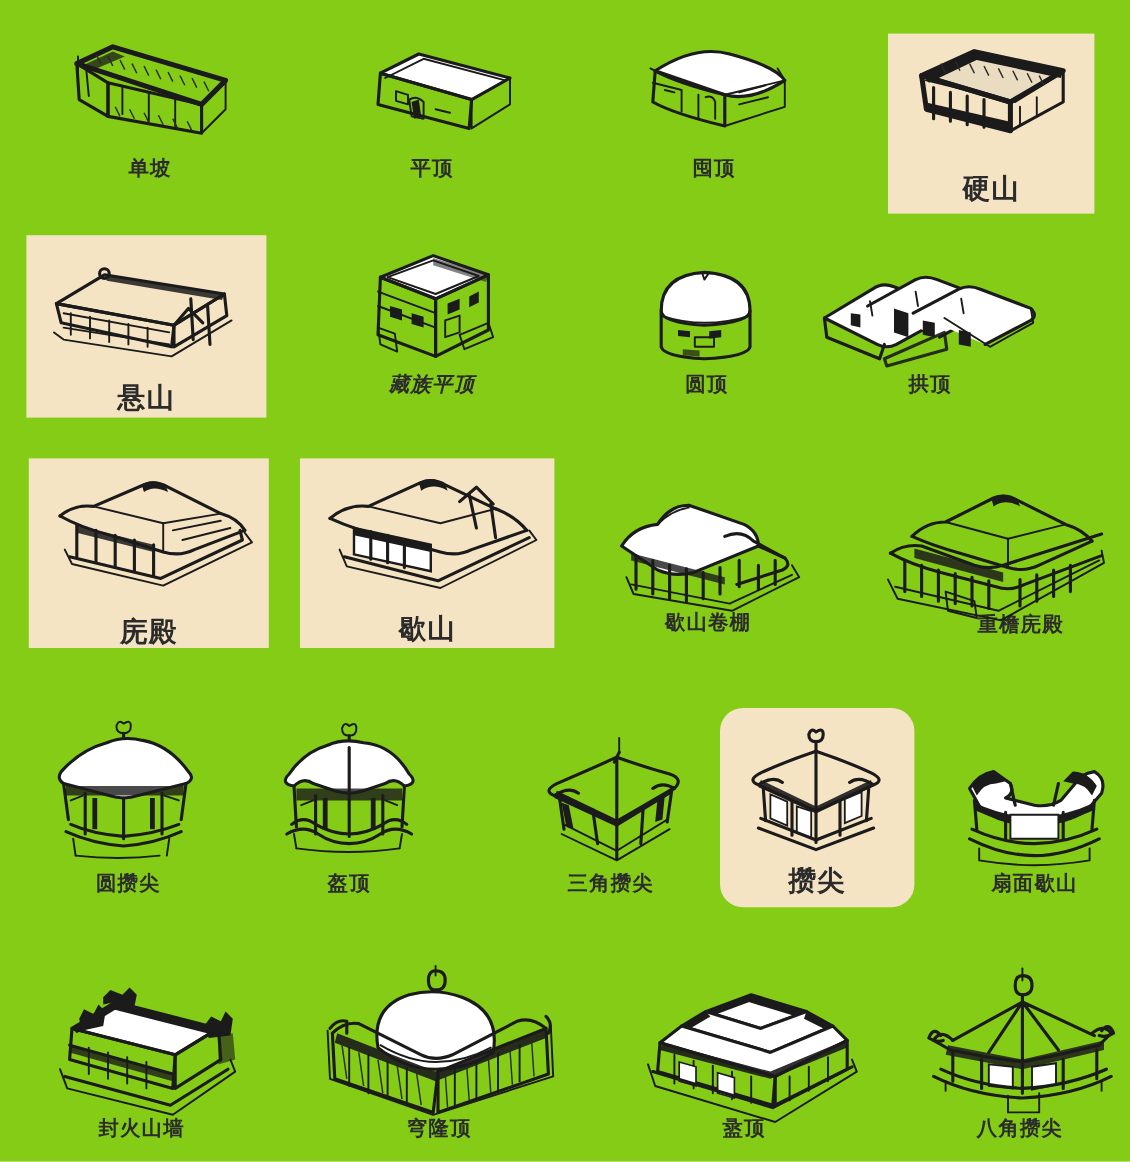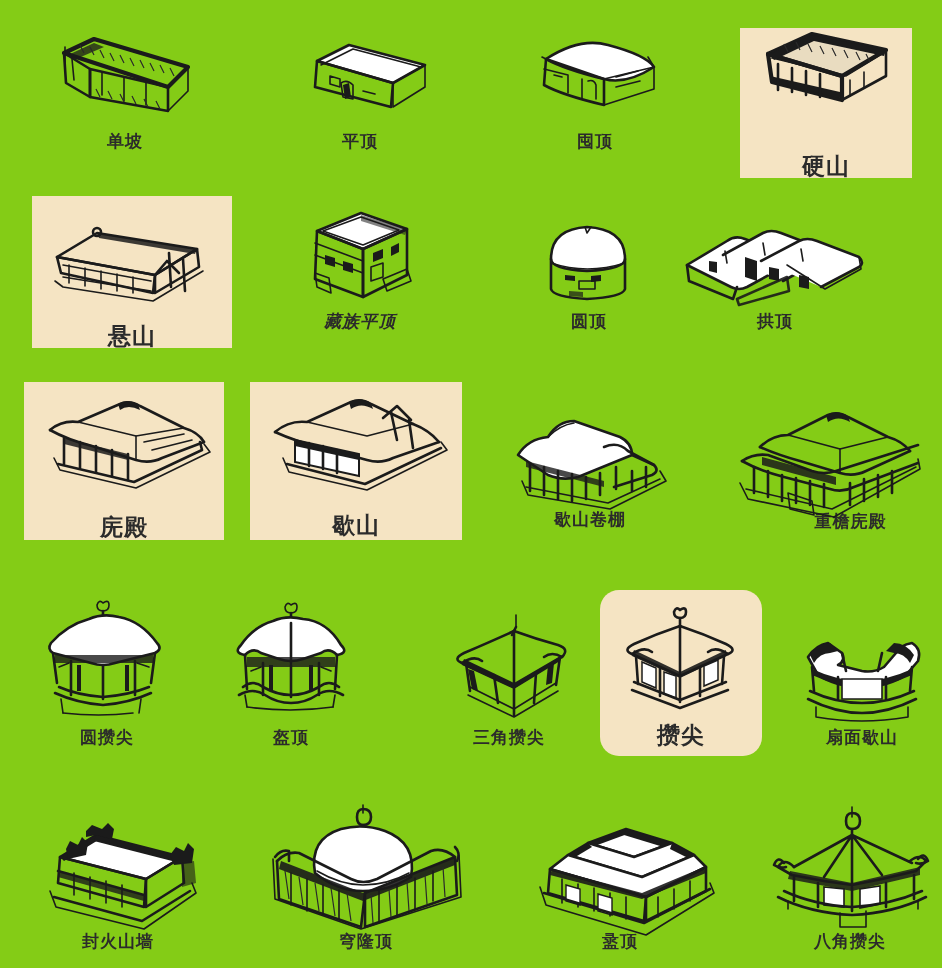--- a/index.html
+++ b/index.html
@@ -120,40 +120,40 @@
         <path class="ink ink-thin" d="M34 40 L42 42"></path>
         <path class="ink ink-thin" d="M96 42 L118 36"></path>
         <path class="ink ink-thin" d="M96 52 L120 46"></path>
         <path class="ink ink-thin" d="M128 22 L134 32"></path>
         <path class="ink ink-thin" d="M22 22 L26 24"></path>
       </svg>
     </span>
     <span class="roof-label label-small" style="margin-top:16px;">囤顶</span>
   </div>
 
-  <div class="roof-cell highlighted" style="left:740px; top:28px; width:172px; height:150px; justify-content:space-between; padding-top:0;">
+  <div class="roof-cell highlighted" style="left:740px; top:28px; width:172px; height:150px; justify-content:center; padding-top:0;">
     <span class="roof-figure">
       <svg width="152" height="84" viewBox="0 0 152 84">
         <path class="ink-fill-tan" d="M22 30 L60 10 L132 26 L96 48 Z"></path>
         <path class="ink ink-thick" d="M18 26 L62 6 L136 22 L92 48 Z"></path>
         <path class="ink ink-thick" d="M18 26 L22 54 L92 72 L92 48 Z"></path>
         <path class="ink ink-med" d="M92 48 L136 22 L136 48 L92 72 Z"></path>
         <path class="ink-fill-dark" d="M20 26 L62 7 L66 12 L24 32 Z"></path>
         <path class="ink-fill-dark" d="M62 7 L136 22 L134 28 L64 13 Z"></path>
         <path class="ink-fill-dark" d="M20 48 L90 64 L90 70 L20 54 Z"></path>
         <path class="ink-fill-dark" d="M28 36 L30 62"></path>
         <path class="ink ink-med" d="M28 36 L28 62 M42 40 L42 64 M56 43 L56 67 M70 46 L70 69"></path>
         <path class="hatch" d="M34 16 L38 24 M46 14 L50 22 M58 16 L62 24 M70 18 L74 26 M82 20 L86 28 M94 22 L98 30 M106 24 L110 32 M116 26 L120 34"></path>
         <path class="ink ink-thin" d="M100 52 L100 68 M114 44 L114 60"></path>
       </svg>
     </span>
     <span class="roof-label label-big" style="margin-top:26px;">硬山</span>
   </div>
 
-  <div class="roof-cell highlighted" style="left:32px; top:196px; width:200px; height:152px; justify-content:flex-end; padding-top:16px;">
+  <div class="roof-cell highlighted" style="left:22px; top:196px; width:200px; height:152px; justify-content:center; padding-top:16px;">
     <span class="roof-figure">
       <svg width="178" height="82" viewBox="0 0 178 82">
         <path class="ink ink-med ink-fill-none" d="M14 36 L54 12 L154 28 L112 54 Z"></path>
         <path class="ink ink-med" d="M14 36 L18 52 L110 72 L112 54 Z"></path>
         <path class="ink ink-med" d="M112 54 L154 28 L156 46 L112 72 Z"></path>
         <circle class="ink ink-med" cx="54" cy="11" r="4"></circle>
         <path class="ink-fill-dark" d="M54 12 L154 28 L152 33 L56 17 Z" opacity="0.85"></path>
         <path class="ink ink-thin" d="M26 44 L26 62 M42 47 L42 65 M58 50 L58 68 M74 53 L74 70 M90 56 L90 72"></path>
         <path class="ink ink-thin" d="M20 44 L108 60"></path>
         <path class="ink ink-thin" d="M20 56 L108 70"></path>

